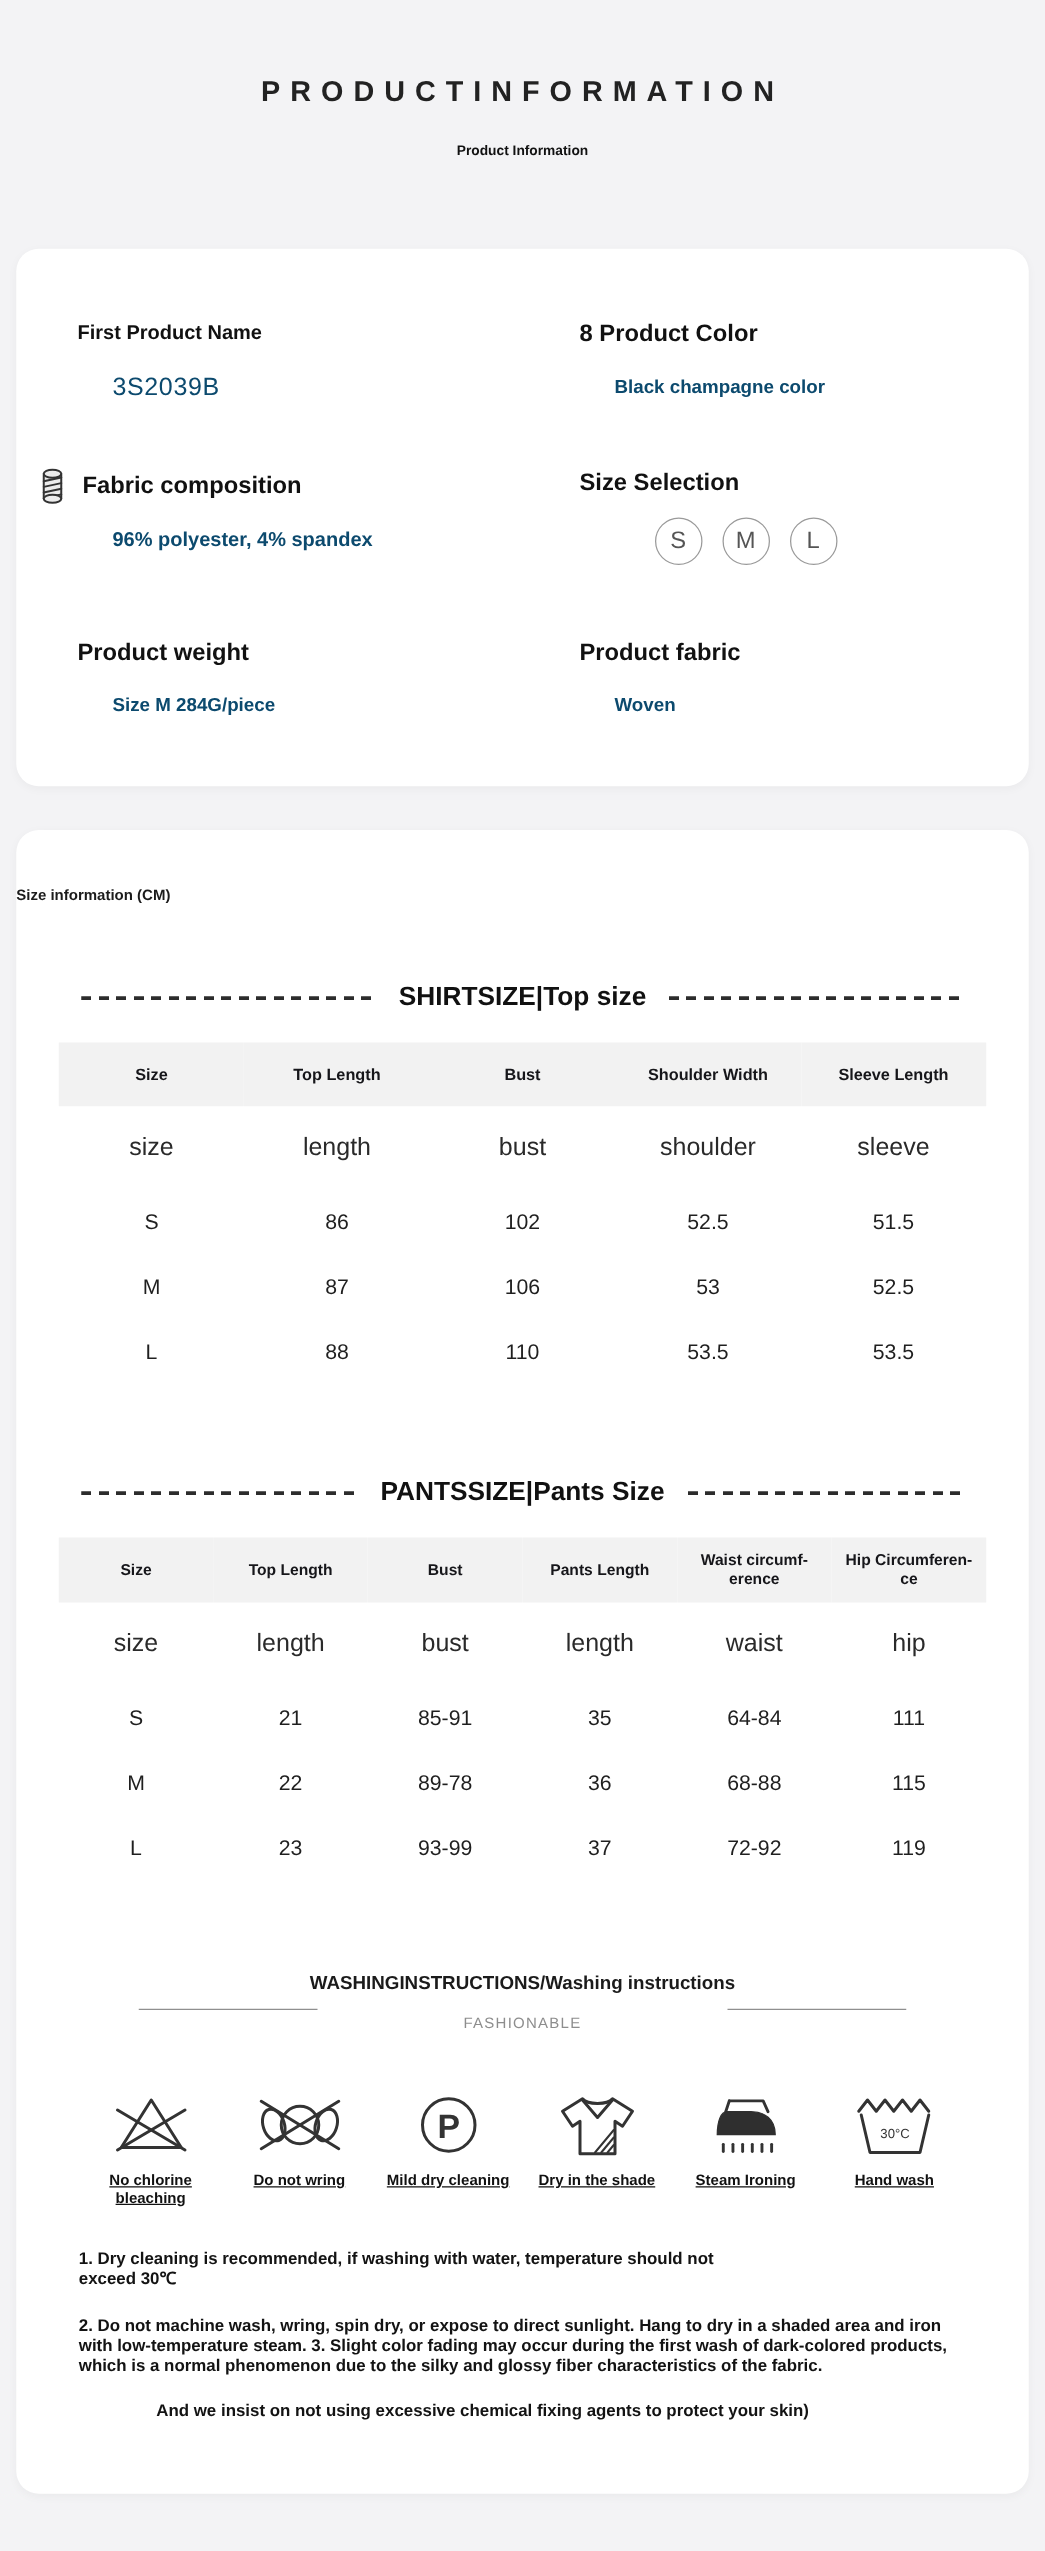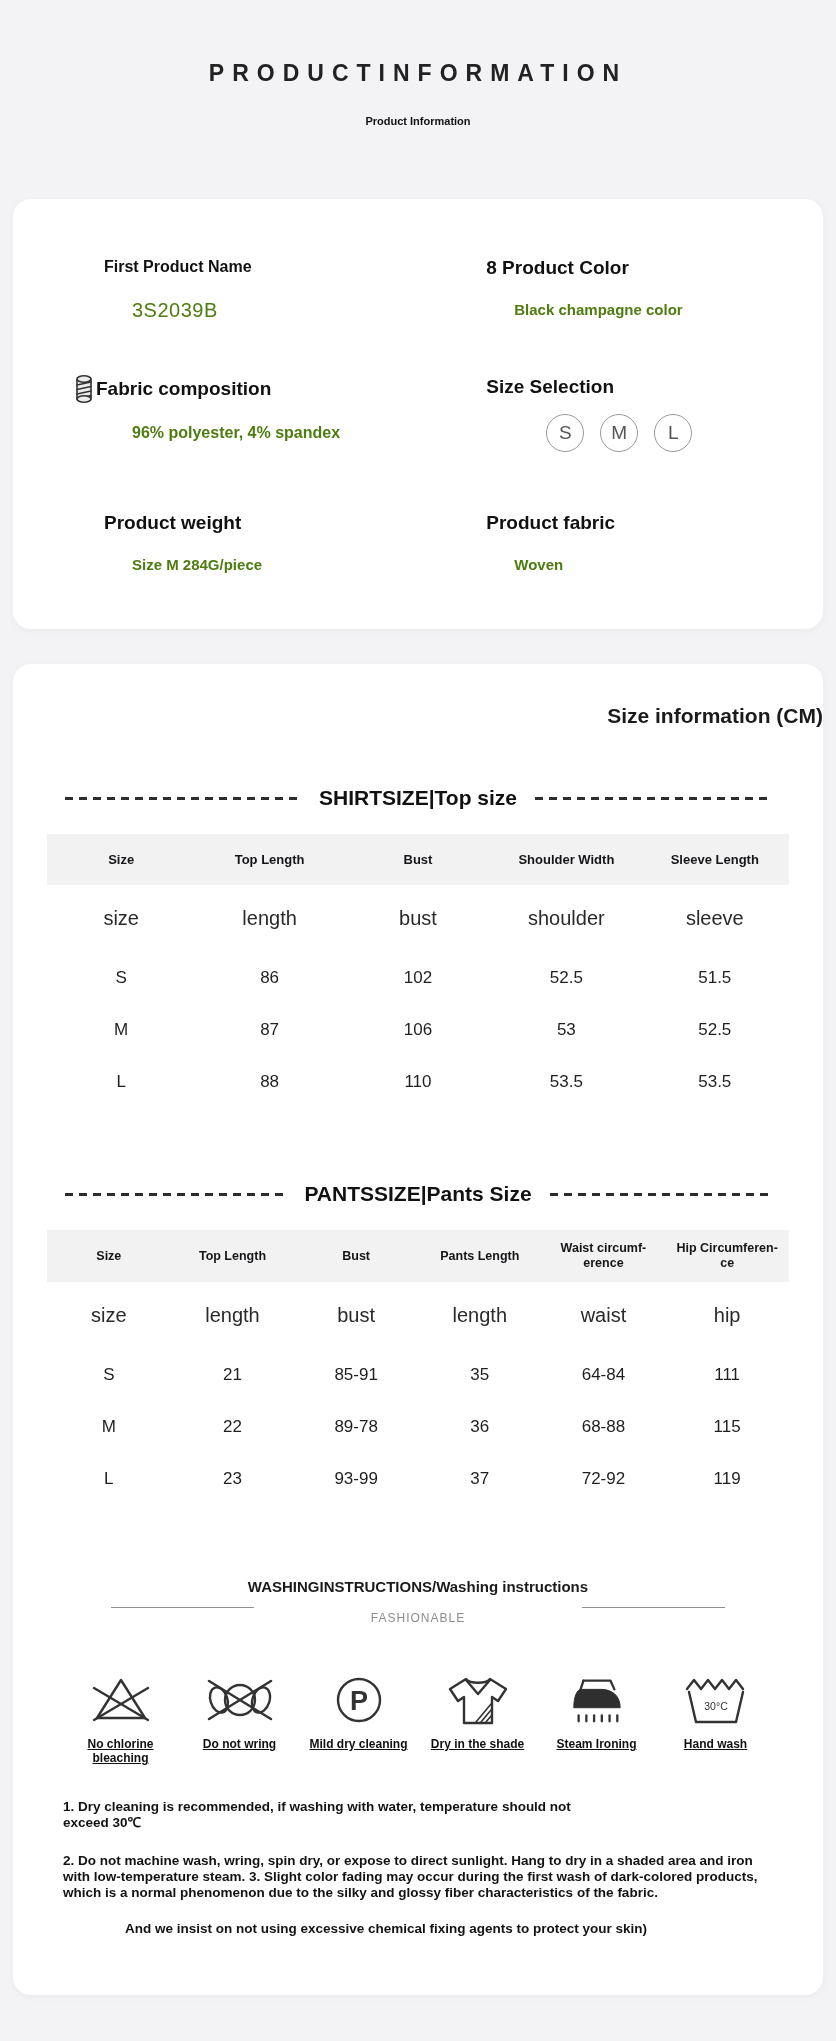--- a/index.html
+++ b/index.html
@@ -12,37 +12,37 @@
   .main-title { font-size:23px; font-weight:600; letter-spacing:8px; color:#222; }
   .sub-title  { font-size:11px; font-weight:700; margin-top:28px; color:#111; }
 
   
   .card { background:#ffffff; border-radius:18px; margin:0 13px;
           box-shadow:0 2px 8px rgba(0,0,0,0.04); }
   .card1 { margin-top:72px; height:430px; padding-top:56px; overflow:hidden; }
   .card2 { margin-top:35px; height:1331px; padding-top:40px; overflow:hidden; }
 
   
-  .info-row { display:grid; grid-template-columns:46% 54%;padding-left:42px; }
+  .info-row { display:grid; grid-template-columns:46% 54%; }
   .cell-left  { padding-left:49px; }
   .cell-right { padding-left:78px; }
   .field-label { font-size:16px; font-weight:700; color:#111; line-height:24px; }
   .field-label.lg { font-size:19px; line-height:26px; }
-  .field-value { font-size:15px; font-weight:700; color:#4d7c0f; margin-top:20px; padding-left:28px; }
+  .field-value { font-size:15px; font-weight:700; color:#0c4a6e; margin-top:20px; padding-left:28px; }
   .field-value.big { font-size:20px; font-weight:500; letter-spacing:0.5px; }
   .row2 { margin-top:52px; }
   .row3 { margin-top:58px; }
-  .with-icon { display:flex; align-items:center; gap:2px; margin-left:-30px; }
+  .with-icon { display:flex; align-items:center; gap:14px; margin-left:-30px; }
   .size-circles { display:flex; gap:16px; margin-top:14px; margin-left:60px; }
   .size-circle { width:38px; height:38px; border:1px solid #9a9a9a; border-radius:50%;
                  display:flex; align-items:center; justify-content:center;
                  font-size:19px; color:#555; background:#fff; cursor:pointer; }
 
   
-  .size-title { text-align:right; font-size:21px; font-weight:700; line-height:24px; }
+  .size-title { text-align:left; font-size:12px; font-weight:700; line-height:24px; }
   .section-header { display:flex; align-items:center; gap:18px; margin:0 52px; }
   .section-header.shirt { margin-top:58px; }
   .section-header.pants { margin-top:74px; }
   .dash-line { flex:1; height:3px;
                background:repeating-linear-gradient(90deg,#2c2c2c 0 8px,transparent 8px 14px); }
   .section-title { font-size:21px; font-weight:700; white-space:nowrap; color:#111; }
 
   table.size-table { width:742px; margin:24px auto 0; border-collapse:collapse; table-layout:fixed; }
   table.size-table th { background:#f2f2f2; font-size:13px; font-weight:700; color:#16161a;
                         padding:18px 8px; line-height:15px; }

